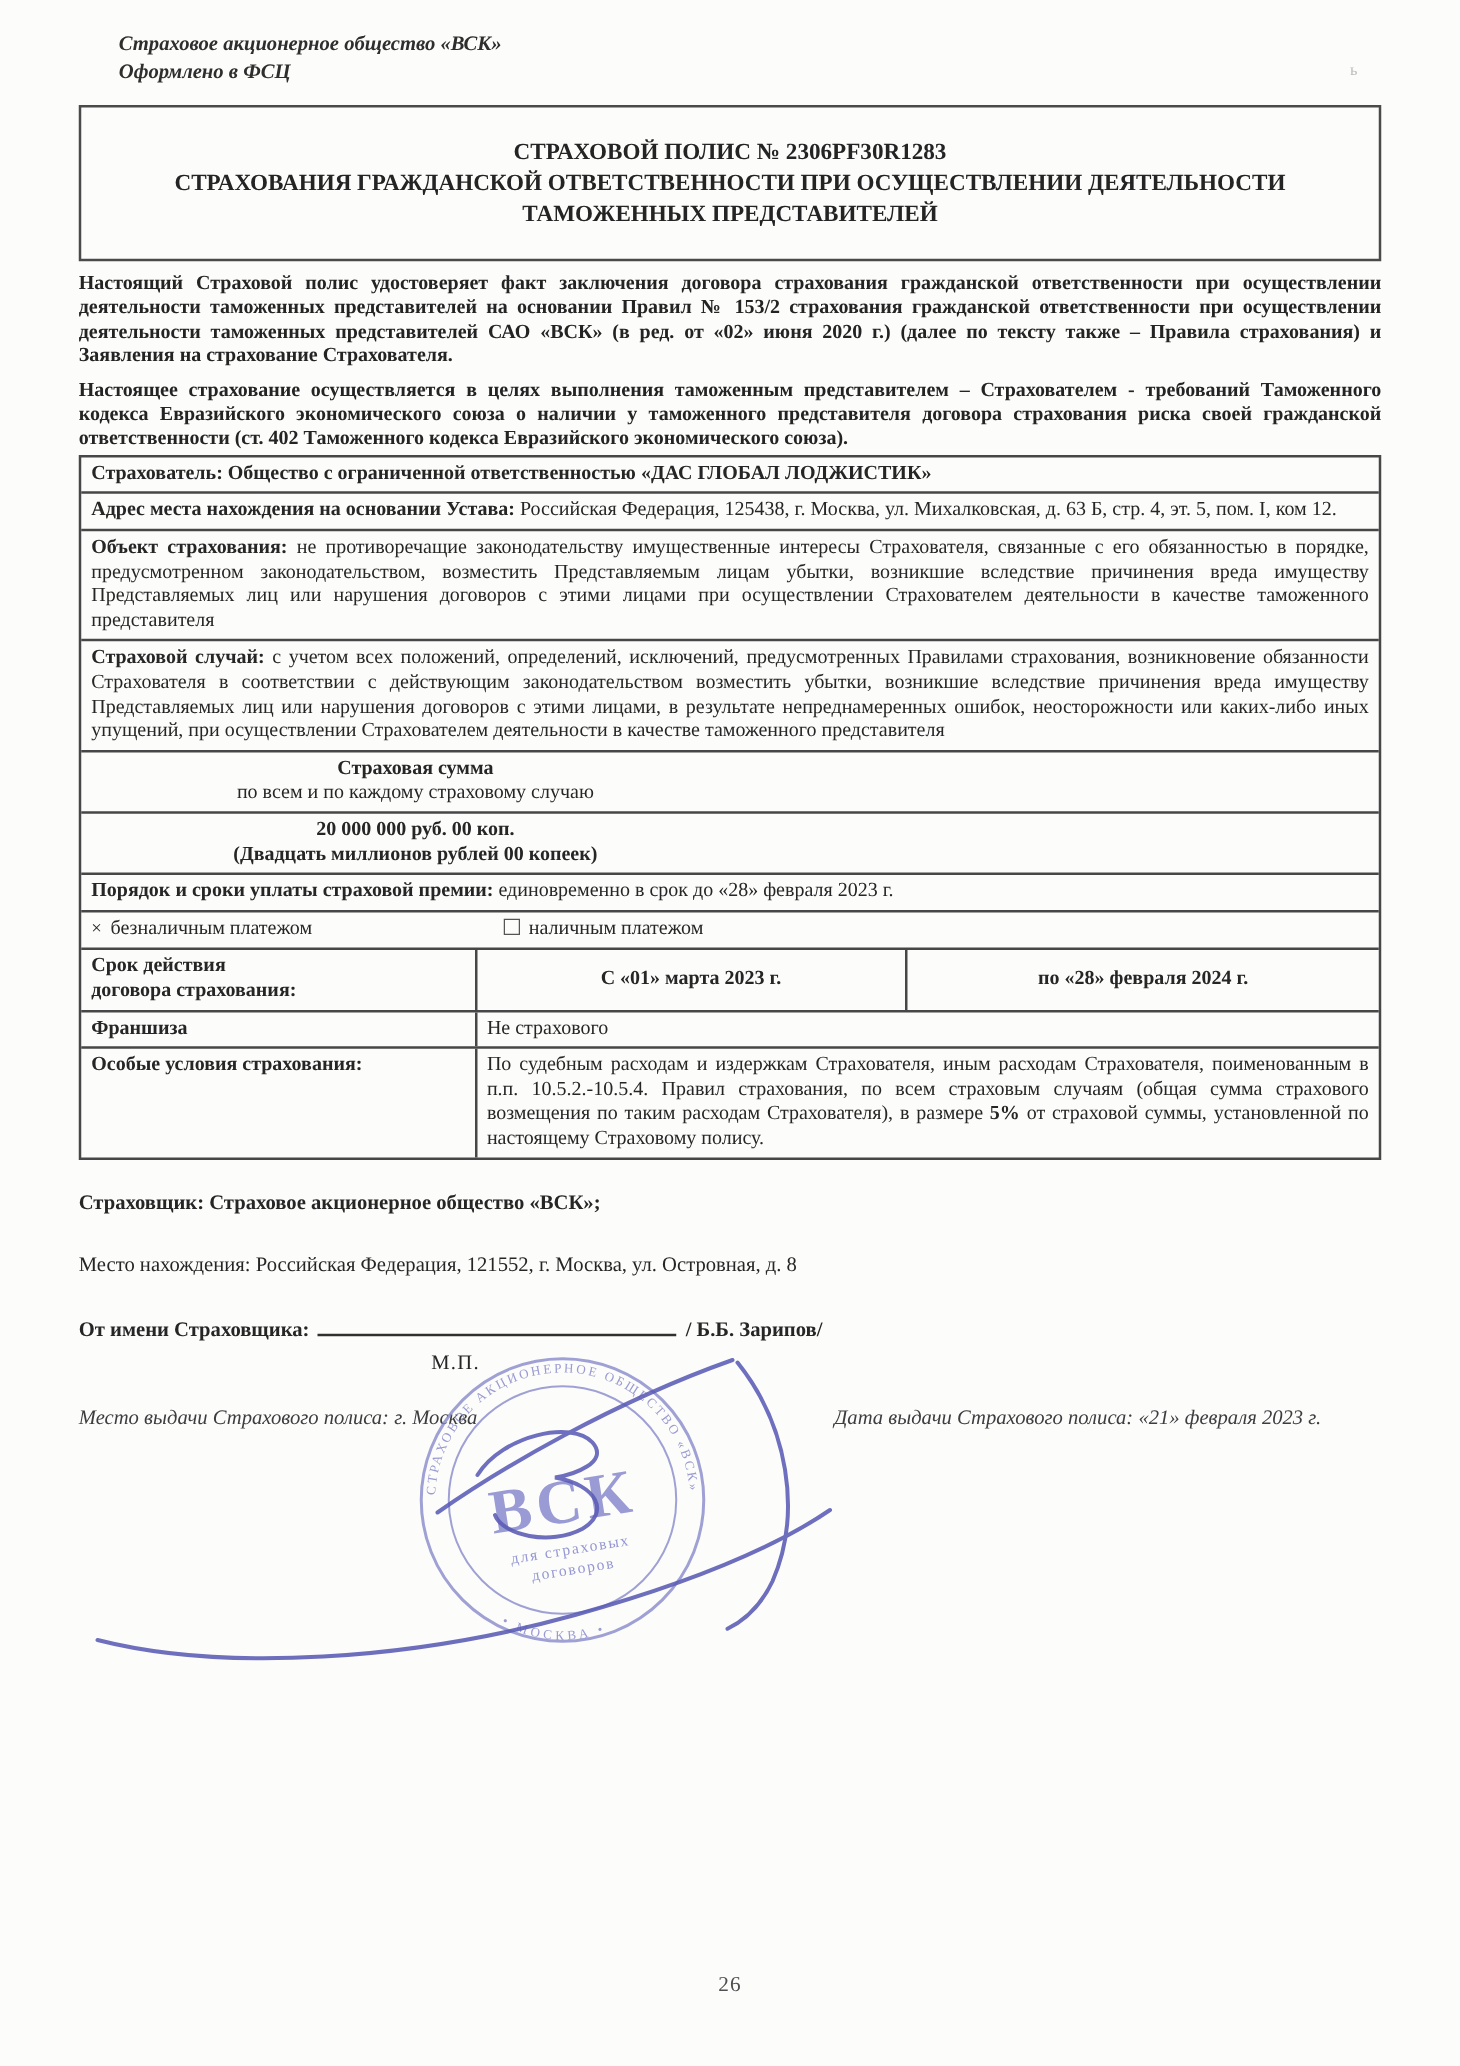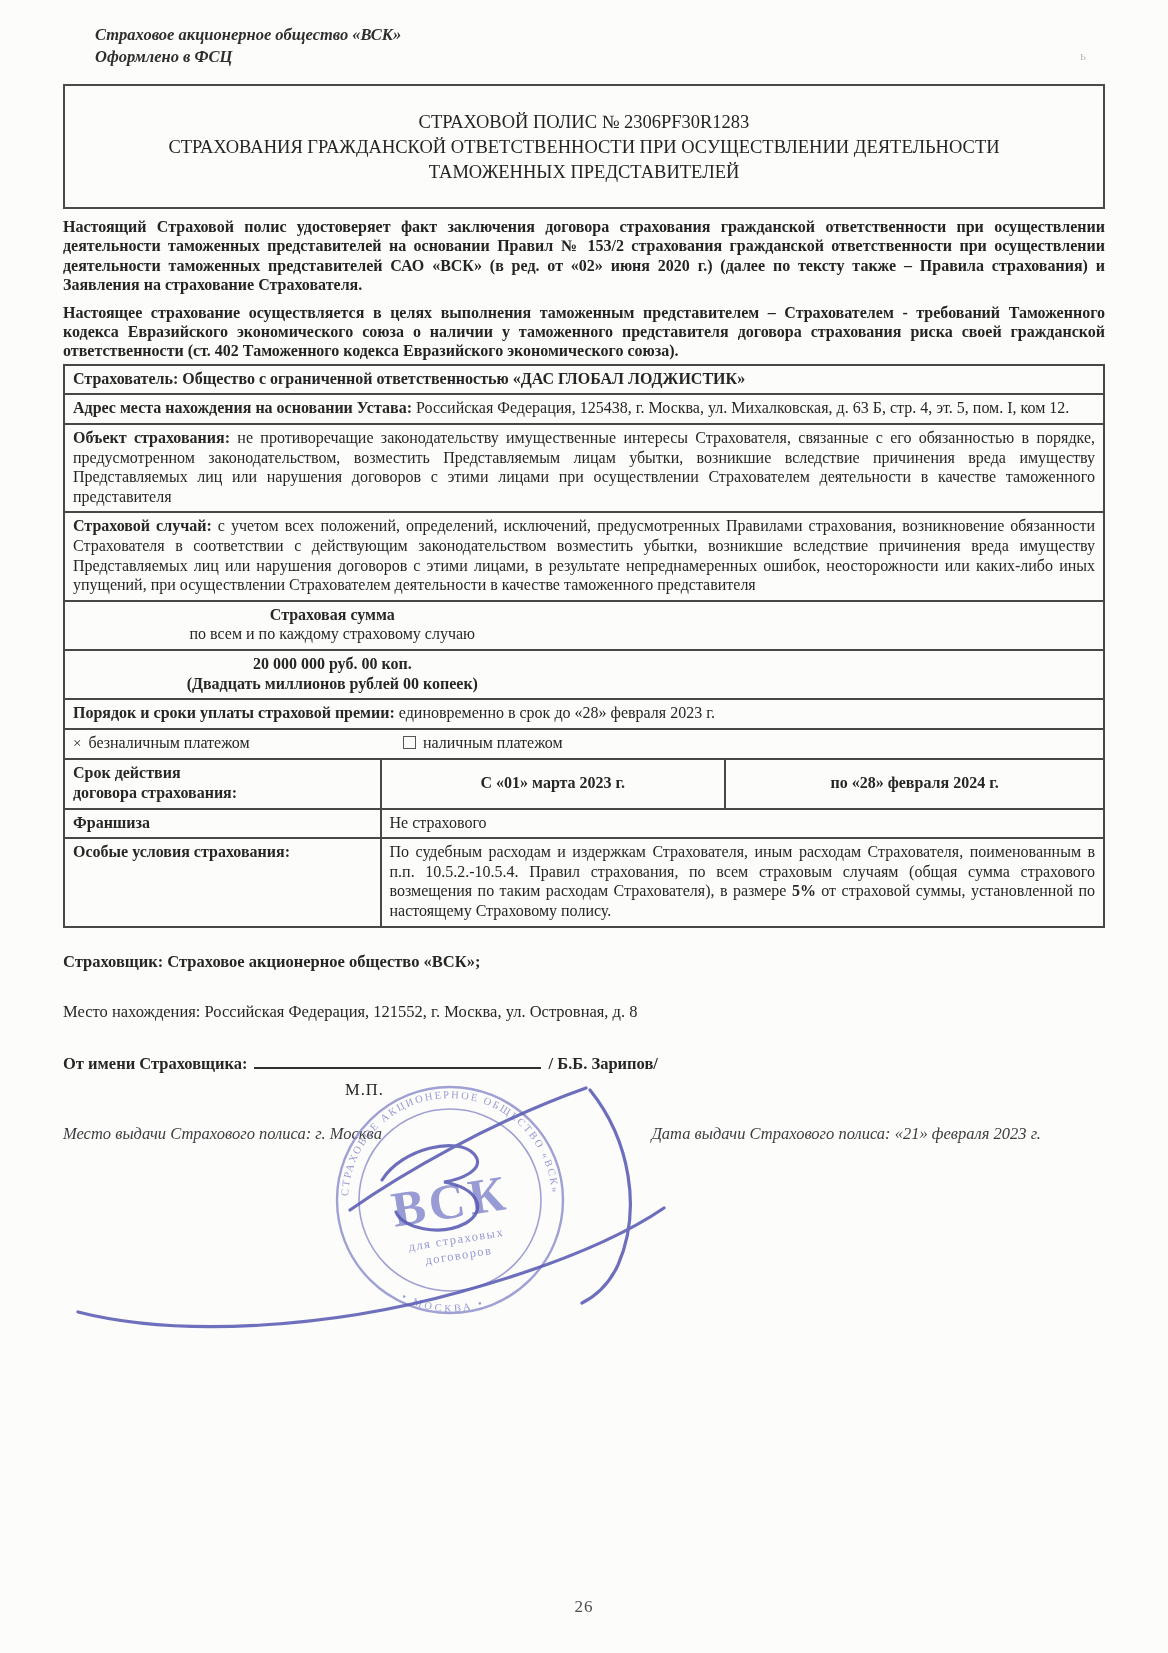--- a/index.html
+++ b/index.html
@@ -6,21 +6,21 @@
   body{width:1168px;height:1653px;background:#e8e8e6;}
   .page{
     position:relative;width:1168px;height:1653px;background:#fcfcfa;
     font-family:"Liberation Serif","DejaVu Serif",serif;color:#262626;overflow:hidden;
   }
   .content{position:absolute;left:63px;top:0;width:1042px;}
   .letterhead{margin:24px 0 0 32px;font-style:italic;font-weight:bold;font-size:16.5px;line-height:22px;color:#2e2e2e;}
   .corner-mark{position:absolute;left:1080px;top:48px;font-size:13px;color:#8a8a8a;opacity:.55;}
   .title-box{
     margin-top:16px;border:2.5px solid #4a4a4a;padding:24px 14px 22px;
-    text-align:center;font-weight:normal;font-size:18.5px;line-height:25px;color:#242424;
+    text-align:center;font-weight:bold;font-size:18.5px;line-height:25px;color:#242424;
   }
   .preamble{margin:8px 0 0;font-weight:bold;font-size:16px;line-height:19.4px;text-align:justify;color:#242424;}
   .ptable{margin-top:3px;border:2.5px solid #474747;font-size:16px;line-height:19.6px;}
   .prow{display:flex;border-top:2px solid #474747;}
   .prow:first-child{border-top:none;}
   .pcell{padding:3px 8px 5px;box-sizing:border-box;}
   .pcell.vline{border-left:2px solid #474747;}
   .full{width:100%;}
   .b{font-weight:bold;}
   .center{text-align:center;}
@@ -36,22 +36,22 @@
   .chk-row{display:flex;align-items:center;}
   .chk-left{display:inline-block;width:330px;}
   .xmark{display:inline-block;margin-right:7px;font-size:15px;}
   .boxmark{display:inline-block;width:11px;height:11px;border:1.5px solid #555;margin-right:7px;vertical-align:-1px;background:#fcfcfa;}
   .insurer-name{margin-top:24px;font-weight:bold;font-size:16.5px;}
   .location-line{margin-top:30px;font-size:16.5px;}
   .onbehalf{margin-top:32px;font-size:16.5px;font-weight:bold;}
   .sign-blank{display:inline-block;width:287px;border-bottom:2px solid #303030;height:13px;margin:0 8px 0 6px;}
   .mp{margin:6px 0 0 282px;font-weight:normal;font-size:16.5px;letter-spacing:1px;}
   .footer-line{margin-top:24px;display:flex;justify-content:space-between;font-style:italic;font-size:16.5px;color:#3d3d40;}
-  .footer-line .right{margin-right:64px;}
-  .page-number{position:absolute;left:0;right:0;bottom:36px;text-align:center;font-size:17px;color:#4f4f52;letter-spacing:1px;}
+  .footer-line .right{margin-right:48px;}
+  .page-number{position:absolute;left:0;right:0;bottom:55px;text-align:center;font-size:17px;color:#4f4f52;letter-spacing:1px;}
   .stamp-layer{position:absolute;left:30px;top:1060px;pointer-events:none;}
 </style>
 </head>
 <body>
 
 <div class="page">
 
   <span class="corner-mark">ь</span>
 
   <div class="content">

